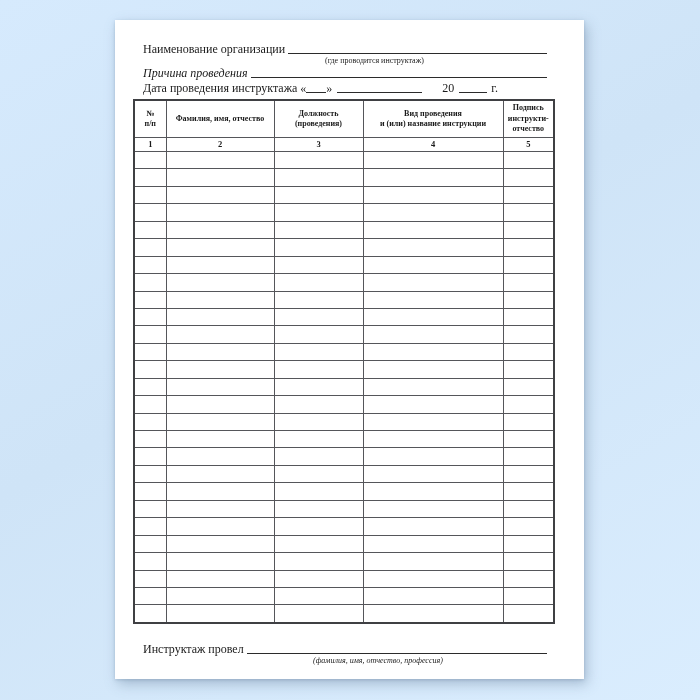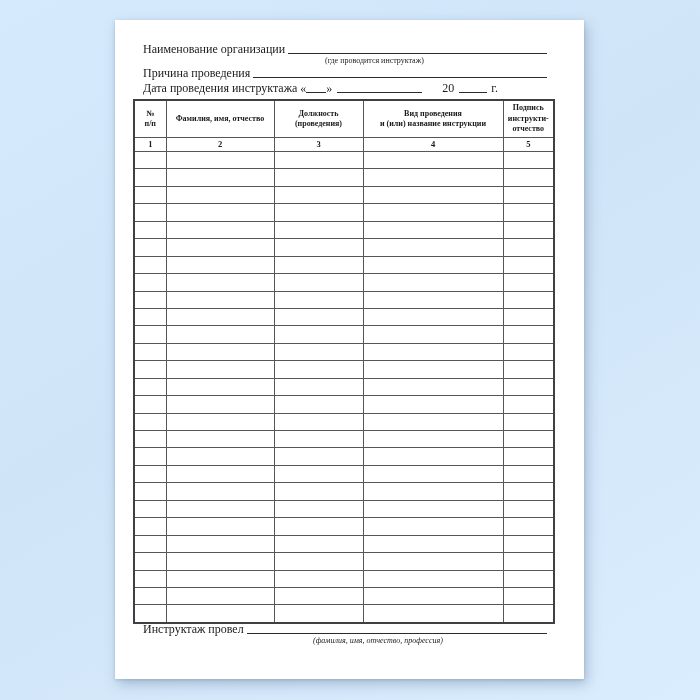--- a/index.html
+++ b/index.html
@@ -22,41 +22,41 @@
   .blank { display:inline-block; border-bottom:1px solid #2b2b2b; margin-bottom:1px; }
   .b1 { width:20px; }
   .b2 { width:85px; margin-left:5px; }
   .b3 { width:28px; margin-left:5px; }
   .quote { margin-left:3px; }
   .yr { margin-left:20px; }
   .gsuffix { margin-left:4px; }
   .caption { font-size:8px; line-height:9px; color:#222;padding-left:32px; }
   .org-caption { margin:1px 0 0 150px; }
   .footer-caption { margin:1px 0 11px 138px;font-style:italic; }
-  .reason-line { margin-top:3px; }
+  .reason-line { margin-top:3px;font-style:italic; }
   .date-line { margin-top:4px; }
   .form-table {
     border-collapse:collapse; table-layout:fixed;
     width:420px; margin-left:-10px; margin-top:5px;
     border:2px solid #3f4043;
   }
   .form-table th, .form-table td {
     border:1px solid #55565a; overflow:hidden;
   }
   .form-table thead th {
     font-size:8px; font-weight:bold; line-height:1.3;
     text-align:center; vertical-align:middle;
     height:34px; padding:1px 1px; white-space:pre-line;
   }
   .form-table .num-row td {
     font-size:8.5px; font-weight:bold; text-align:center;
     height:13px; padding:0; line-height:13px;
   }
   .form-table tbody td { height:16.45px; padding:0; }
-  .footer-line { margin-top:0; }
+  .footer-line { margin-top:20px; }
 </style>
 </head>
 <body>
 
 <div class="paper">
 
   <div class="line">
     <span>Наименование организации</span>
     <span class="fill-line"></span>
   </div>

